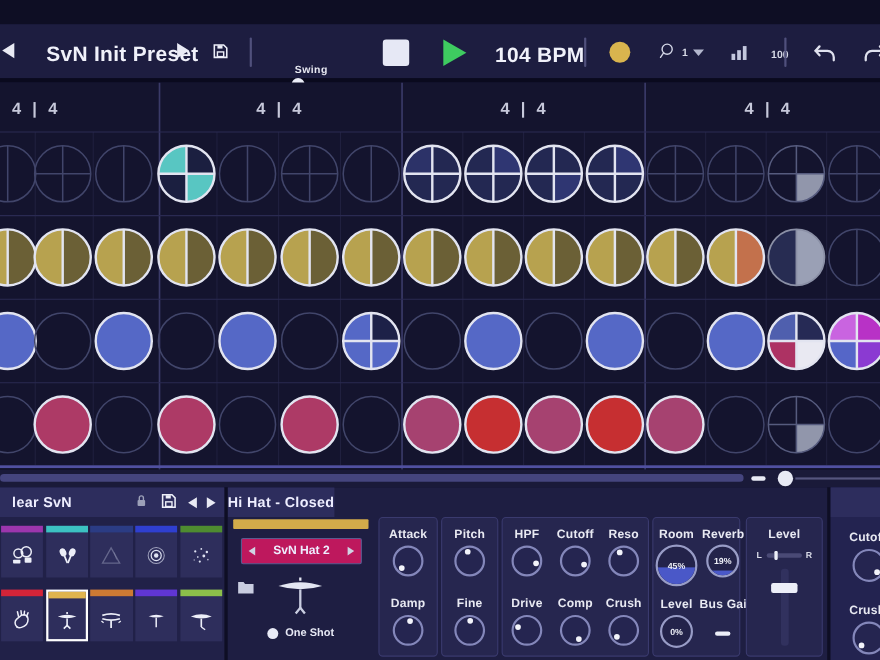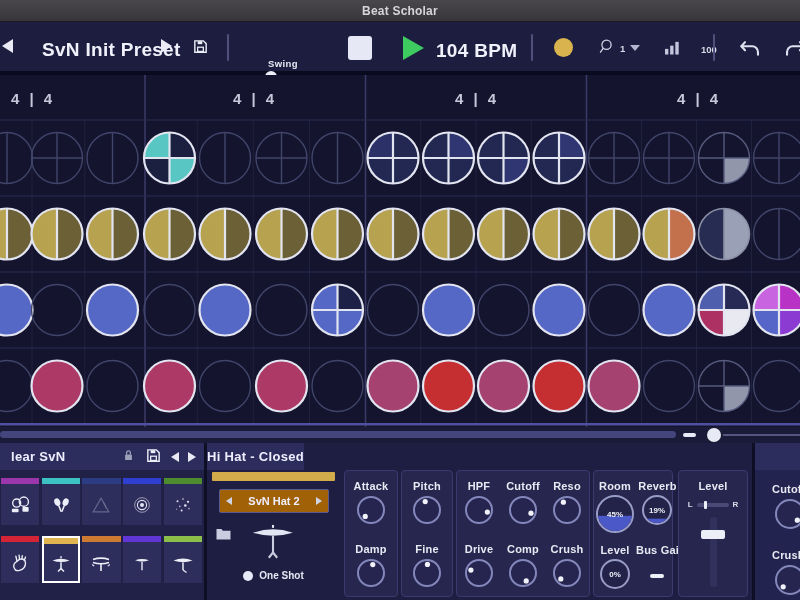--- a/index.html
+++ b/index.html
@@ -65,21 +65,21 @@
   .tiles{position:absolute;left:1px;display:flex;gap:2.5px;}
   .tile{position:relative;width:38.2px;height:47px;background:#2e2e5c;cursor:pointer;}
   .tile.selected{border:2px solid #fff;}
   .tile .tbar{width:100%;height:6px;}
   .tile.selected .tbar{height:6px;}
   .tile .ticon{position:absolute;left:0;right:0;top:6px;bottom:0;display:flex;align-items:center;justify-content:center;}
 
   
   .pb>*{position:absolute;}
   .colorbar{left:5px;top:29px;width:123px;height:9px;background:#d2ab4a;border-radius:1px;}
-  .sample-sel{left:12px;top:46px;width:110px;height:24px;border:1px solid #5a5a90;background:#a16207;
+  .sample-sel{left:12px;top:46px;width:110px;height:24px;border:1px solid #5a5a90;background:#be185d;
     border-radius:2px;display:flex;align-items:center;justify-content:space-between;padding:0 6px;}
   .sample-name{font-size:11px;font-weight:700;color:#eef;}
   .folder-btn{left:8px;top:84px;background:none;border:none;padding:0;cursor:pointer;}
   .bighat{left:36px;top:74px;width:60px;height:46px;display:flex;align-items:flex-start;justify-content:center;}
   .oneshot{left:0;top:126px;width:133px;display:flex;align-items:center;justify-content:center;gap:6px;
     color:#e6e8f4;font-size:10px;font-weight:600;cursor:pointer;background:none;border:none;}
   .oneshot .osdot{width:10px;height:10px;border-radius:50%;background:#e8eaf6;}
 
   .sub{position:absolute;top:27px;height:127px;border:1px solid #3a3a6e;border-radius:4px;background:#26264f;}
   .kgrid{display:grid;justify-items:center;row-gap:10px;padding-top:9px;}
@@ -98,23 +98,20 @@
 
   
   .pc .pcbody{position:absolute;left:0;top:27px;right:0;bottom:0;display:flex;flex-direction:column;padding:13px 0 0 17px;gap:17px;}
   .pc .kcell{align-items:flex-start;}
 </style>
 </head>
 <body>
 
 <div id="app">
 
-  <div class="titlebar">
-    <span>Beat Scholar</span>
-  </div>
 
   <div class="toolbar">
     <button class="tbtn" style="left:2px;top:17px;">
       <span class="tri tri-l"></span>
     </button>
     <div class="tb-text" style="left:42px;top:17px;">SvN Init Preset</div>
     <button class="tbtn" style="left:161px;top:17px;">
       <span class="tri tri-r"></span>
     </button>
     <button class="tbtn" style="left:192px;top:16px;">
@@ -132,21 +129,21 @@
         <div class="swing-knob" style="left: 17.4px;"></div>
       </div>
     </div>
 
     <button class="tbtn" style="left:348px;top:14px;">
       <span class="stop-sq"></span>
     </button>
     <button class="tbtn" style="left:403px;top:14px;">
       <span class="play-tri"></span>
     </button>
-    <div class="tb-text" style="left:436px;top:18px;">104 BPM</div>
+    <div class="tb-text" style="left:450px;top:18px;">104 BPM</div>
     <div class="vdiv" style="left:531px;"></div>
 
     <button class="tbtn" style="left:554px;top:16px;">
       <span class="rec-dot"></span>
     </button>
 
     <button class="tbtn" style="left:598px;top:16px;gap:5px;">
       <span><svg viewBox="0 0 24 24" width="17" height="17">
             <circle cx="12" cy="9.5" r="6.5" fill="none" stroke="#d3d6e6" stroke-width="1.8"></circle>
             <line x1="7.2" y1="14.5" x2="3.5" y2="20" stroke="#d3d6e6" stroke-width="1.8" stroke-linecap="round"></line>

